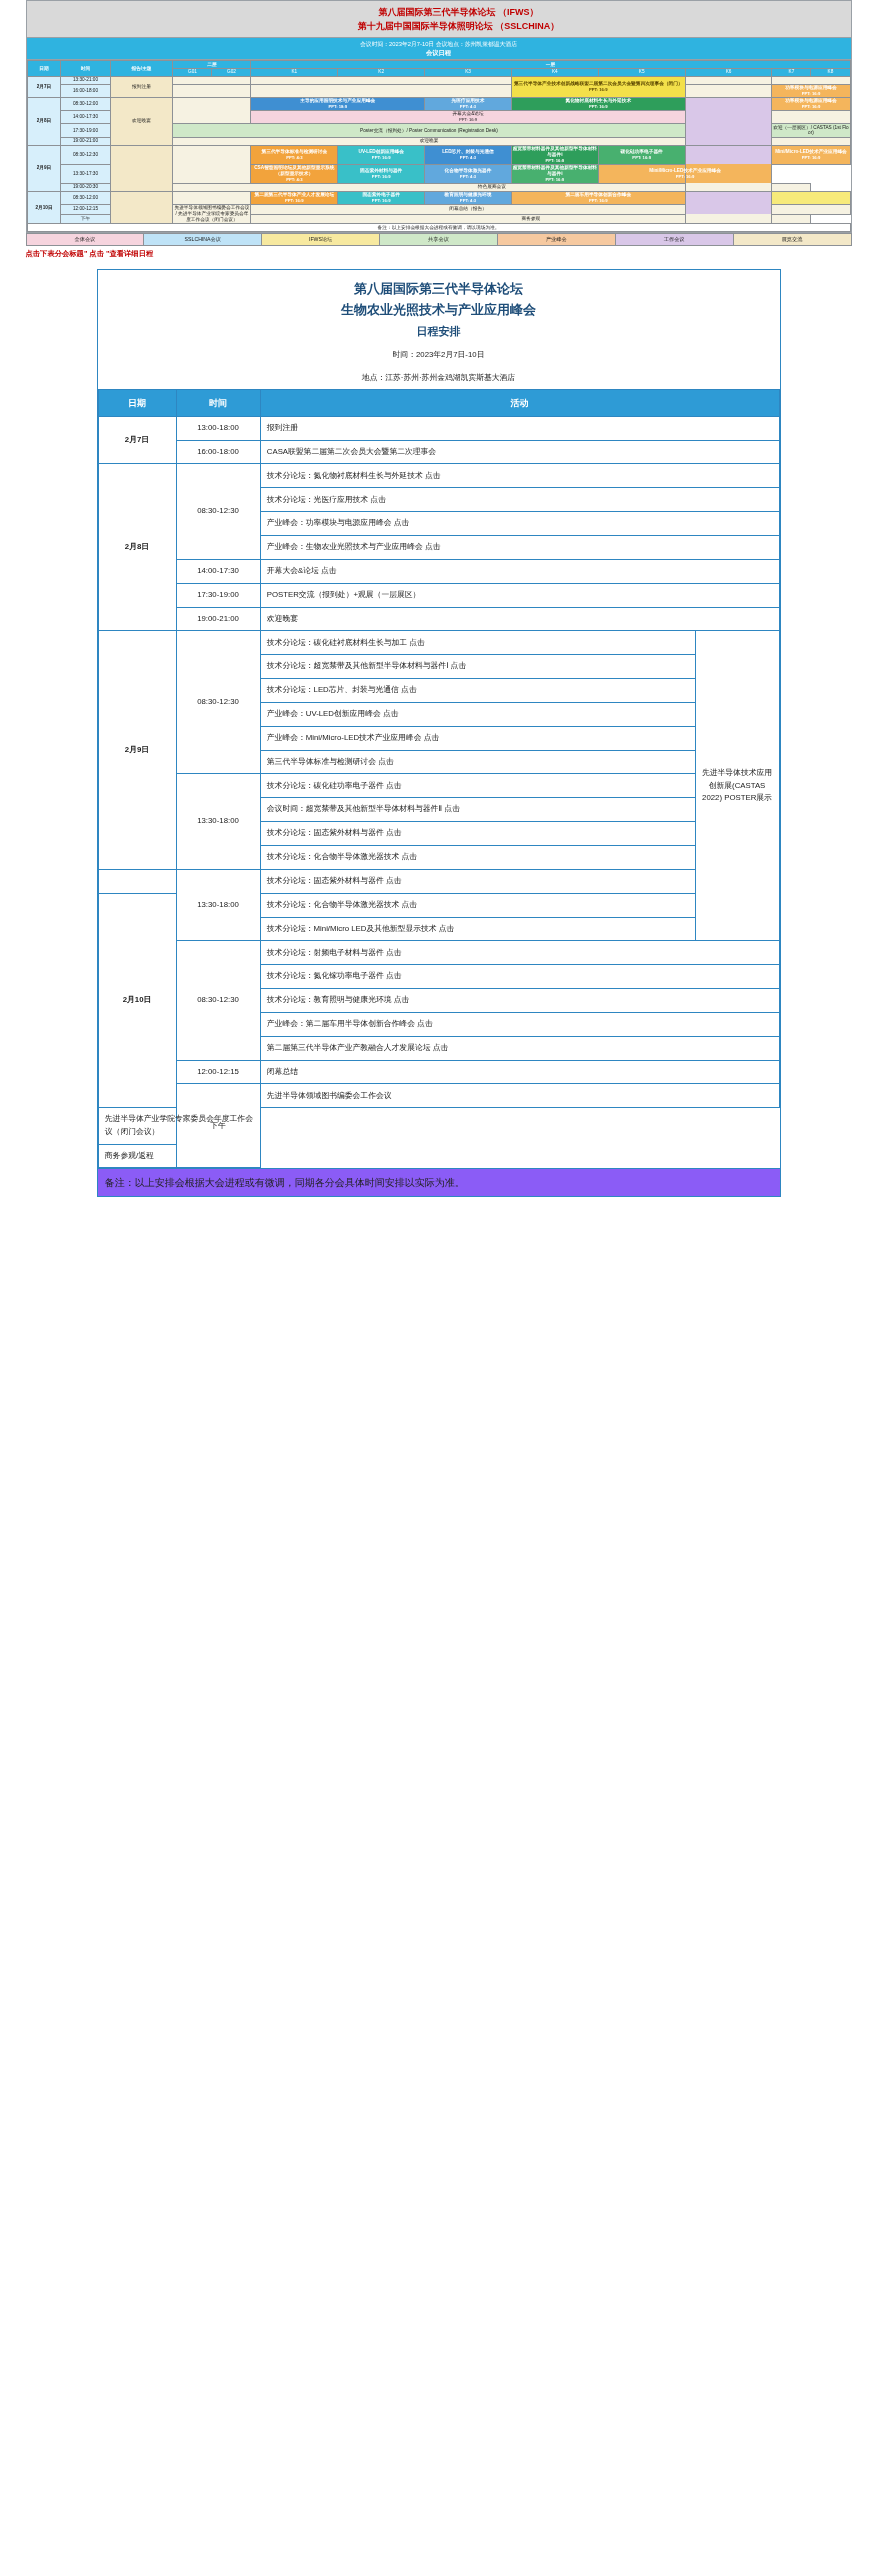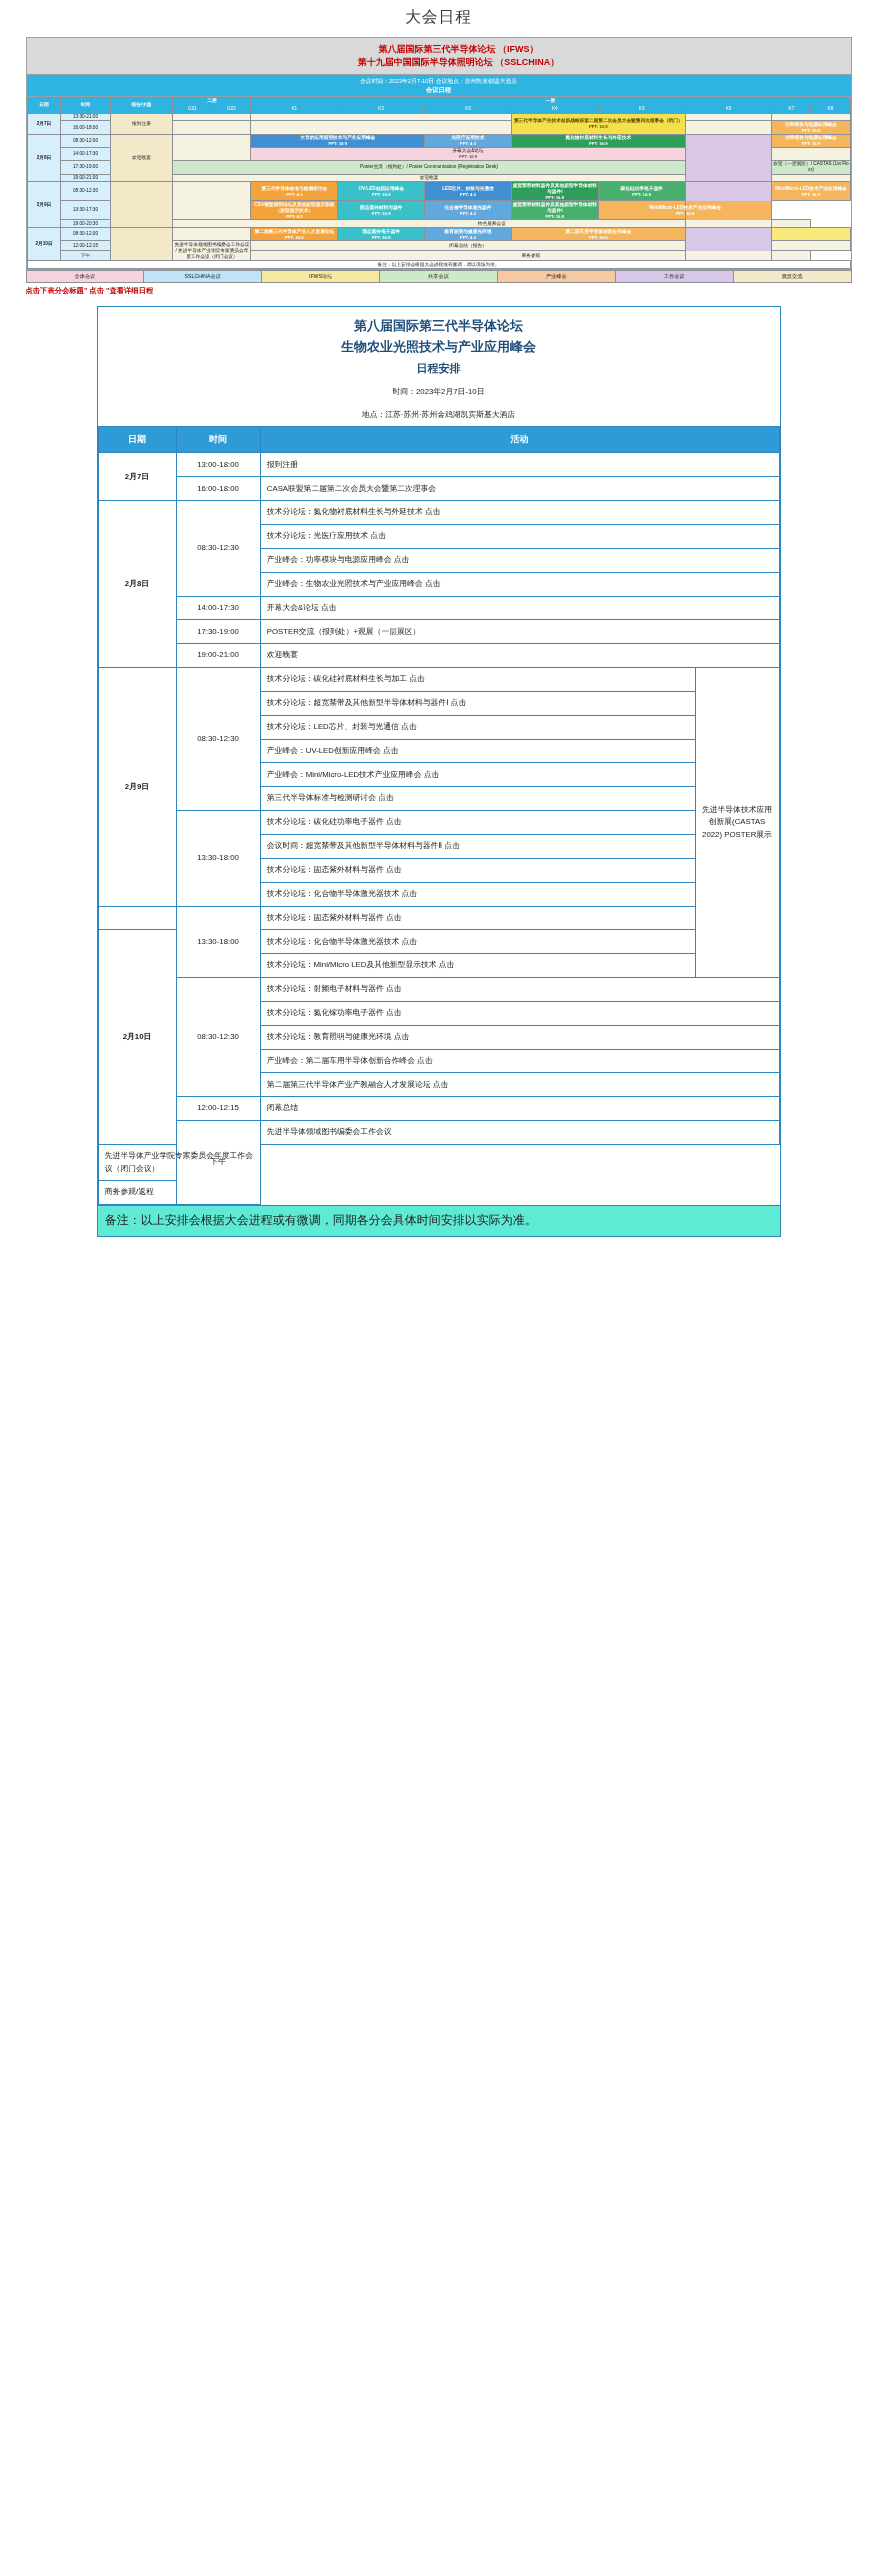--- a/index.html
+++ b/index.html
@@ -122,29 +122,28 @@
     border: 0.5px solid #2e86c1; font-size: 7.8px; padding: 5.2px 6.3px; vertical-align: middle;
     line-height: 1.6;
   }
   td.d-date { font-size: 9px; font-weight: bold; text-align: center; }
   td.d-time { font-size: 7.8px; text-align: center; white-space: nowrap; }
   td.d-act  { text-align: left; }
   td.d-side { font-size: 7.8px; text-align: center; vertical-align: middle; line-height: 1.9; }
   .clk { color: #1a1a1a; }
   .footer-note {
     border-top: 0.5px solid #2e86c1;
-    font-size: 12px; padding: 6.3px 7.3px; color: #222; background: #5eead4;
+    font-size: 10px; padding: 6.3px 7.3px; color: #222; background: #8b5cf6;
   }
 </style>
 </head>
 <body>
 
 <div class="page">
 
-  <div class="top-title">大会日程</div>
 
   <div class="poster">
     <div class="poster-head">
       <div class="l1">第八届国际第三代半导体论坛    （IFWS）</div>
       <div class="l2">第十九届中国国际半导体照明论坛 （SSLCHINA）</div>
     </div>
     <div class="poster-sub">
       <div>会议时间：2023年2月7-10日        会议地点：苏州凯莱都温大酒店</div>
       <div class="big">会议日程</div>
     </div>

